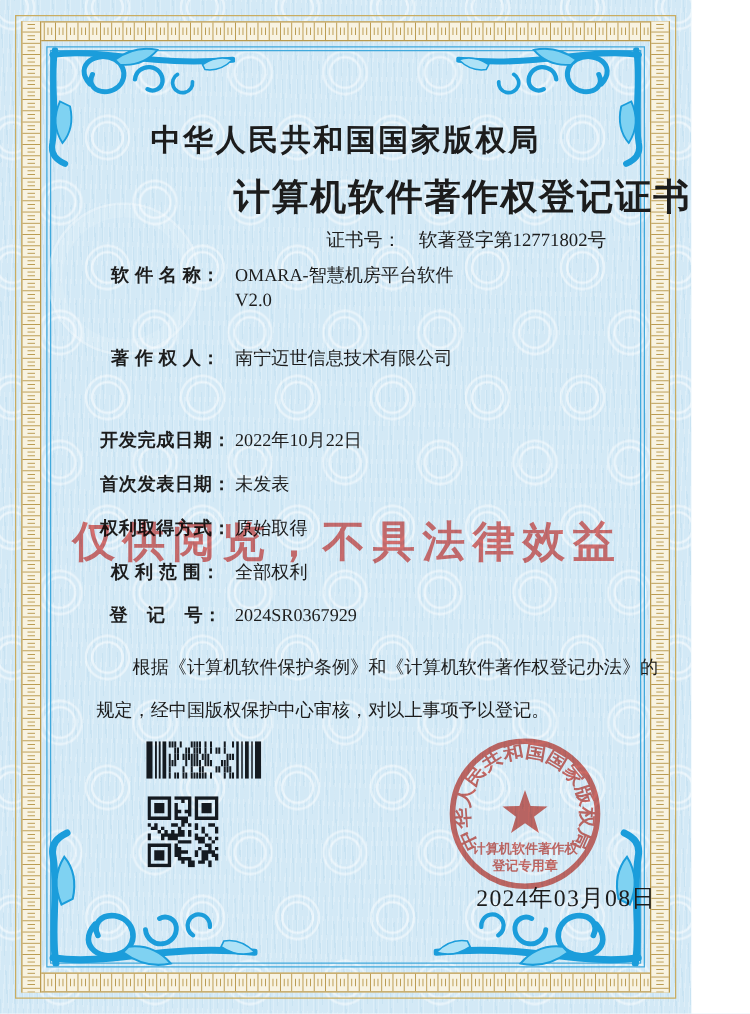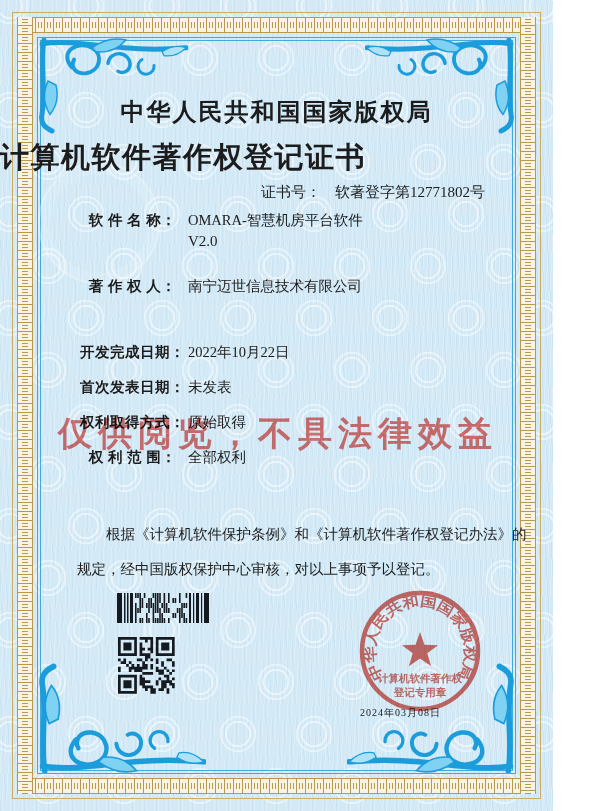--- a/index.html
+++ b/index.html
@@ -32,33 +32,33 @@
   .blue-frame{position:absolute;inset:37px;border:1px solid #41a9dc;}
   .blue-frame-inner{position:absolute;inset:2px;border:1px solid #41a9dc;}
   .fl{position:absolute;width:150px;height:96px;z-index:1;}
   .fl.tl{left:38px;top:38px}
   .fl.tr{right:38px;top:38px;transform:scaleX(-1)}
   .fl.bl{left:38px;bottom:38px;width:168px;height:110px;transform:scaleY(-1)}
   .fl.br{right:38px;bottom:38px;width:168px;height:110px;transform:scale(-1,-1)}
   .big-ring{position:absolute;left:38px;top:162px;width:118px;height:118px;border-radius:50%;
     border:2px solid rgba(255,255,255,.55);box-shadow:inset 0 0 0 10px rgba(255,255,255,.18);opacity:.6;}
   .authority{position:absolute;left:0;right:0;top:96px;text-align:center;font-size:24px;font-weight:bold;letter-spacing:2px;z-index:2;}
-  .main-title{position:absolute;left:0;right:0;top:138px;text-align:left;font-size:29px;font-weight:bold;letter-spacing:1.5px;z-index:2;}
+  .main-title{position:absolute;left:0;right:0;top:138px;text-align:right;font-size:29px;font-weight:bold;letter-spacing:1.5px;z-index:2;}
   .certno{position:absolute;right:68px;top:183px;font-size:15px;z-index:2;}
   .certno .gap{display:inline-block;width:14px;}
   .row{position:absolute;left:77px;font-size:14.5px;z-index:2;white-space:nowrap;}
   .row .lbl{display:inline-block;width:111px;font-weight:bold;letter-spacing:.5px;text-align:center;}
   .row .val{display:inline-block;}
   .val2{position:absolute;left:188px;top:233px;font-size:15px;z-index:2;}
   .statement{position:absolute;left:77px;top:517px;width:462px;font-size:14.5px;line-height:35px;text-indent:2em;z-index:2;}
   .barcode{position:absolute;left:117px;top:593px;width:92px;height:30px;z-index:2;}
   .qr{position:absolute;left:118px;top:637px;width:57px;height:57px;z-index:2;}
   .seal{position:absolute;left:354px;top:585px;width:132px;height:132px;z-index:3;mix-blend-mode:multiply;}
   .seal text{font-family:"Liberation Serif","DejaVu Serif",serif;font-weight:bold;}
-  .reg-date{position:absolute;left:360px;top:706px;font-size:10px;letter-spacing:1px;z-index:2;}
+  .reg-date{position:absolute;left:381px;top:706px;font-size:19px;letter-spacing:1px;z-index:2;}
   .watermark{position:absolute;left:58px;top:411px;font-size:34px;font-weight:bold;letter-spacing:6px;white-space:nowrap;
     color:rgba(225,75,70,.78);font-family:"DejaVu Sans","Liberation Sans",sans-serif;z-index:4;mix-blend-mode:multiply;}
   svg.defs{position:absolute;width:0;height:0;}
 </style>
 </head>
 <body>
 
 <div class="page">
 
   <div class="hairline"></div>
@@ -116,20 +116,23 @@
     <span class="lbl">开发完成日期：</span><span class="val">2022年10月22日</span>
   </div>
   <div class="row" style="top:378px">
     <span class="lbl">首次发表日期：</span><span class="val">未发表</span>
   </div>
   <div class="row" style="top:413px">
     <span class="lbl">权利取得方式：</span><span class="val">原始取得</span>
   </div>
   <div class="row" style="top:448px">
     <span class="lbl">权 利 范 围：</span><span class="val">全部权利</span>
+  </div>
+  <div class="row" style="top:483px">
+    <span class="lbl">登　记　号：</span><span class="val">2024SR0367929</span>
   </div>
 
   <div class="statement">根据《计算机软件保护条例》和《计算机软件著作权登记办法》的规定，经中国版权保护中心审核，对以上事项予以登记。</div>
 
   <svg class="barcode" viewBox="0 0 92 30">
       <rect x="0" y="0" width="5" height="30" fill="#141a20"></rect>
       <rect x="7" y="0" width="1.5" height="30" fill="#141a20"></rect>
       <rect x="10" y="0" width="1.5" height="30" fill="#141a20"></rect>
       <rect x="13" y="0" width="3" height="30" fill="#141a20"></rect>
       <rect x="18" y="0" width="1.6" height="5" fill="#141a20"></rect>

